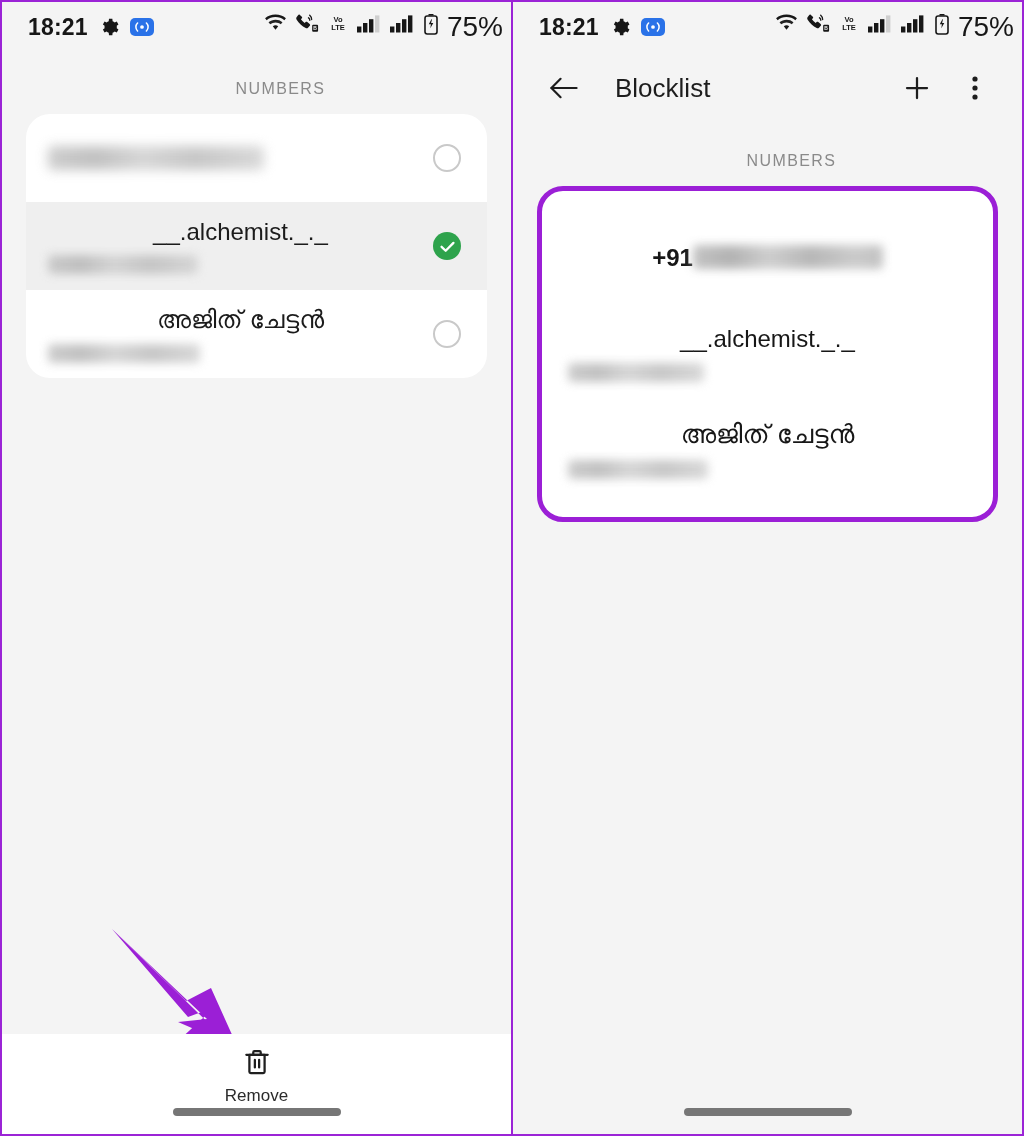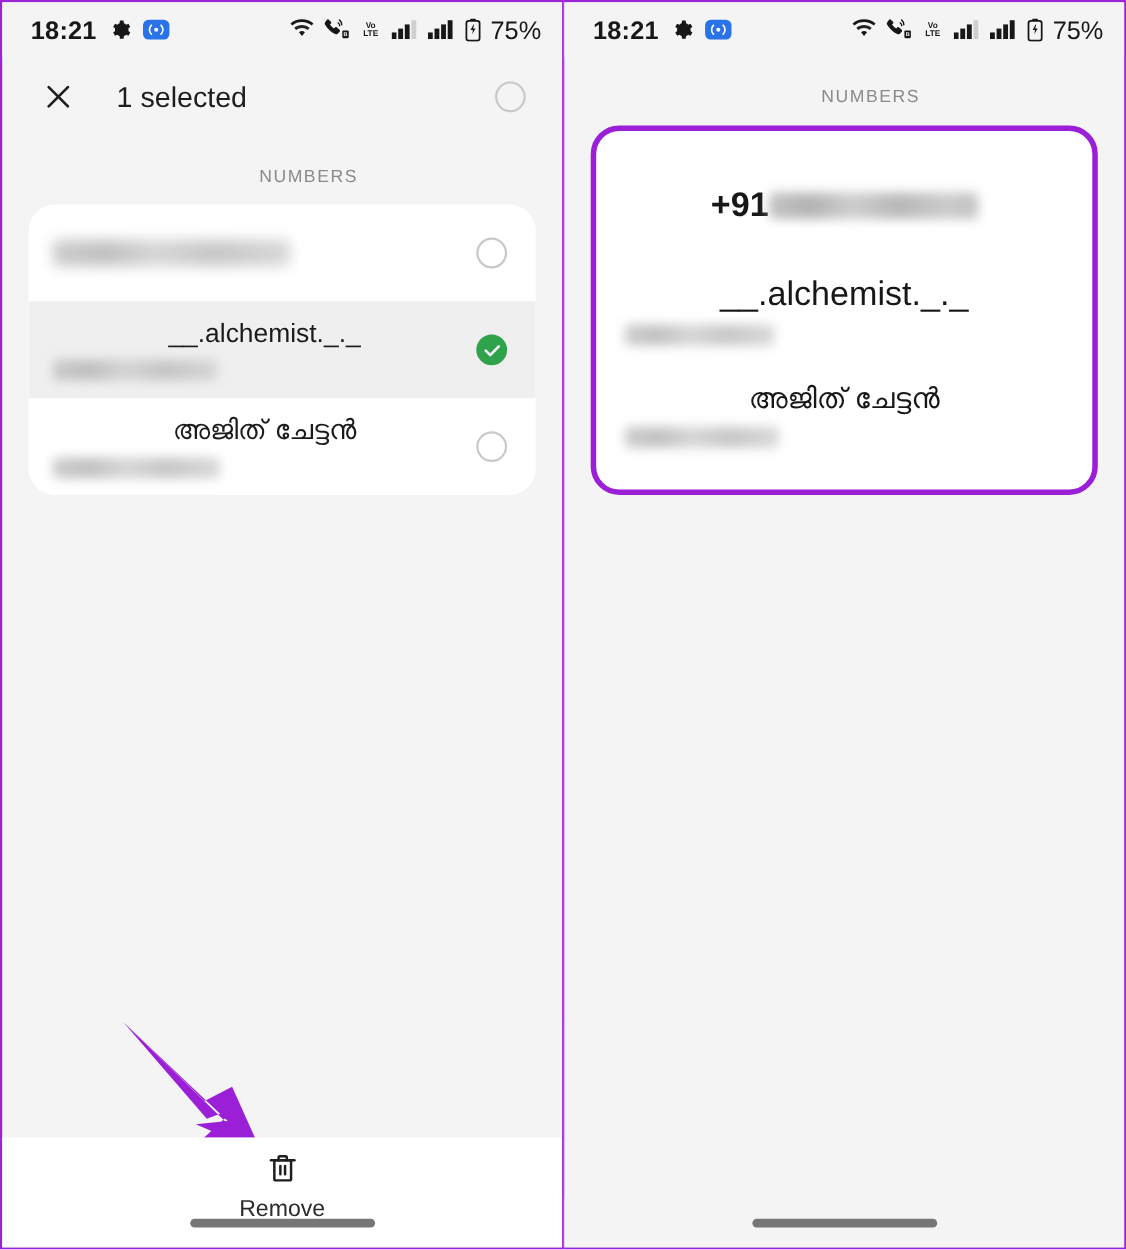--- a/index.html
+++ b/index.html
@@ -7,28 +7,28 @@
   .stage{position:relative;width:1024px;height:1136px;display:flex;gap:0;background:#ffffff;}
 
   
   .panel{position:relative;width:512px;height:1136px;box-sizing:border-box;
          border:2px solid #9b24d6;background:#f4f4f4;overflow:hidden;}
   .panel.left{border-right-width:1px;}
   .panel.right{border-left-width:1px;}
 
   
   .statusbar{position:relative;height:50px;display:flex;align-items:center;
-             padding:0 19px 0 26px;box-sizing:border-box;background:#f4f4f4;}
+             padding:0 8px 0 26px;box-sizing:border-box;background:#f4f4f4;}
   .sb-left{display:flex;align-items:center;gap:11px;}
   .sb-time{font-size:23px;font-weight:600;color:#171717;letter-spacing:.2px;line-height:1;}
   .sb-right{margin-left:auto;display:flex;align-items:flex-start;gap:7px;}
   .icn{display:block;}
   .hotspot-badge{width:24px;height:18px;border-radius:5px;background:#2a72e8;
                  display:flex;align-items:center;justify-content:center;}
-  .batt-pct{font-size:23px;font-weight:500;color:#171717;line-height:1;margin-left:1px;}
+  .batt-pct{font-size:28px;font-weight:500;color:#171717;line-height:1;margin-left:1px;}
 
   
   .appbar{height:72px;display:flex;align-items:center;padding:0 24px 0 28px;box-sizing:border-box;}
   .appbar .ttl{font-size:26px;color:#1d1d1d;font-weight:400;}
   .appbar .ttl.sel{margin-left:30px;}
   .appbar .ttl.block{margin-left:28px;}
   .ab-spacer{flex:1;}
   .ab-icon{width:46px;height:46px;display:flex;align-items:center;justify-content:center;}
   .hollow-circle{width:28px;height:28px;border-radius:50%;border:2px solid #c9c9c9;box-sizing:border-box;}
 
@@ -50,27 +50,27 @@
             background:linear-gradient(90deg,#c4c4c4,#b6b6b6 22%,#cfcfcf 44%,#bdbdbd 68%,#d2d2d2 100%);
             filter:blur(5px);opacity:.85;}
   .blurline.big{height:24px;filter:blur(6px);}
   .inline-blur{display:inline-block;vertical-align:-3px;height:24px;border-radius:4px;
             background:linear-gradient(90deg,#bdbdbd,#ababab 20%,#c9c9c9 40%,#b0b0b0 62%,#c6c6c6 85%,#bbbbbb);
             filter:blur(5px);opacity:.9;}
   .radio{width:28px;height:28px;border-radius:50%;border:2px solid #c9c9c9;box-sizing:border-box;flex:0 0 auto;}
   .radio.checked{border:none;background:#2ea34c;display:flex;align-items:center;justify-content:center;}
 
   .r-row{padding:0 26px 0 26px;min-height:92px;display:flex;flex-direction:column;justify-content:center;}
-  .r-row .name{font-size:31px;color:#171717;font-weight:600;}
+  .r-row .name{font-size:24px;color:#171717;font-weight:600;}
   .r-row .name.norm{font-weight:400;}
 
   
   .bottombar{position:absolute;left:0;right:0;bottom:0;height:100px;background:#ffffff;
              display:flex;flex-direction:column;align-items:center;justify-content:flex-start;padding-top:12px;box-sizing:border-box;}
-  .bottombar .lbl{font-size:21px;color:#2b2b2b;margin-top:4px;}
+  .bottombar .lbl{font-size:17px;color:#2b2b2b;margin-top:4px;}
   .gesturebar{position:absolute;bottom:0;left:0;right:0;height:44px;display:flex;align-items:center;justify-content:center;}
   .pill{width:168px;height:8px;border-radius:4px;background:#767676;}
   .gesturebar.plain{background:#f4f4f4;}
 
   
   .arrow{position:absolute;left:0;top:0;width:512px;height:1136px;pointer-events:none;}
 </style>
 </head>
 <body>
 
@@ -137,33 +137,20 @@
           <svg class="icn" width="16" height="22" viewBox="0 0 14 22" fill="none">
             <rect x="1" y="3" width="12" height="18" rx="2.2" stroke="#171717" stroke-width="1.6"></rect>
             <rect x="4.4" y="1" width="5.2" height="1.6" rx=".6" fill="#171717"></rect>
             <path d="M7.4 6.2l-2.6 5h2.1l-.6 4 3-5.2H7.1l.9-3.8z" fill="#171717"></path>
           </svg>
         </span>
         <span class="batt-pct">75%</span>
       </div>
     </div>
 
-    <div class="appbar">
-      <div class="ab-icon">
-        <svg width="30" height="30" viewBox="0 0 24 24" stroke="#1d1d1d" stroke-width="1.9" stroke-linecap="round">
-          <line x1="5" y1="5" x2="19" y2="19"></line>
-            <line x1="19" y1="5" x2="5" y2="19"></line>
-        </svg>
-      </div>
-      <div class="ttl sel">1 selected</div>
-      <div class="ab-spacer"></div>
-      <div class="ab-icon">
-        <span class="hollow-circle"></span>
-      </div>
-    </div>
 
     <div class="content">
       <div class="section-label">NUMBERS</div>
 
       <div class="card">
 
         <div class="row">
           <div class="txt">
             <div class="blurline big" style="width:216px;margin-top:0;"></div>
           </div>
@@ -275,20 +262,43 @@
           <svg class="icn" width="16" height="22" viewBox="0 0 14 22" fill="none">
             <rect x="1" y="3" width="12" height="18" rx="2.2" stroke="#171717" stroke-width="1.6"></rect>
             <rect x="4.4" y="1" width="5.2" height="1.6" rx=".6" fill="#171717"></rect>
             <path d="M7.4 6.2l-2.6 5h2.1l-.6 4 3-5.2H7.1l.9-3.8z" fill="#171717"></path>
           </svg>
         </span>
         <span class="batt-pct">75%</span>
       </div>
     </div>
 
+    <div class="appbar">
+      <div class="ab-icon">
+        <svg width="32" height="28" viewBox="0 0 28 22" fill="none" stroke="#1d1d1d" stroke-width="1.9" stroke-linecap="round" stroke-linejoin="round">
+          <line x1="3" y1="11" x2="25" y2="11"></line>
+            <polyline points="11,3 3,11 11,19"></polyline>
+        </svg>
+      </div>
+      <div class="ttl block">Blocklist</div>
+      <div class="ab-spacer"></div>
+      <div class="ab-icon">
+        <svg width="30" height="30" viewBox="0 0 24 24" stroke="#1d1d1d" stroke-width="1.8" stroke-linecap="round">
+          <line x1="12" y1="4" x2="12" y2="20"></line>
+            <line x1="4" y1="12" x2="20" y2="12"></line>
+        </svg>
+      </div>
+      <div class="ab-icon" style="margin-left:12px;">
+        <svg width="8" height="28" viewBox="0 0 8 28" fill="#1d1d1d">
+          <circle cx="4" cy="5" r="2.6"></circle>
+            <circle cx="4" cy="14" r="2.6"></circle>
+            <circle cx="4" cy="23" r="2.6"></circle>
+        </svg>
+      </div>
+    </div>
 
     <div class="content">
       <div class="section-label r">NUMBERS</div>
 
       <div class="card highlight">
 
         <div class="r-row" style="padding-top:18px;min-height:98px;">
           <div class="name"><span>+91</span><span class="inline-blur" style="width:190px;"></span></div>
         </div>
 

